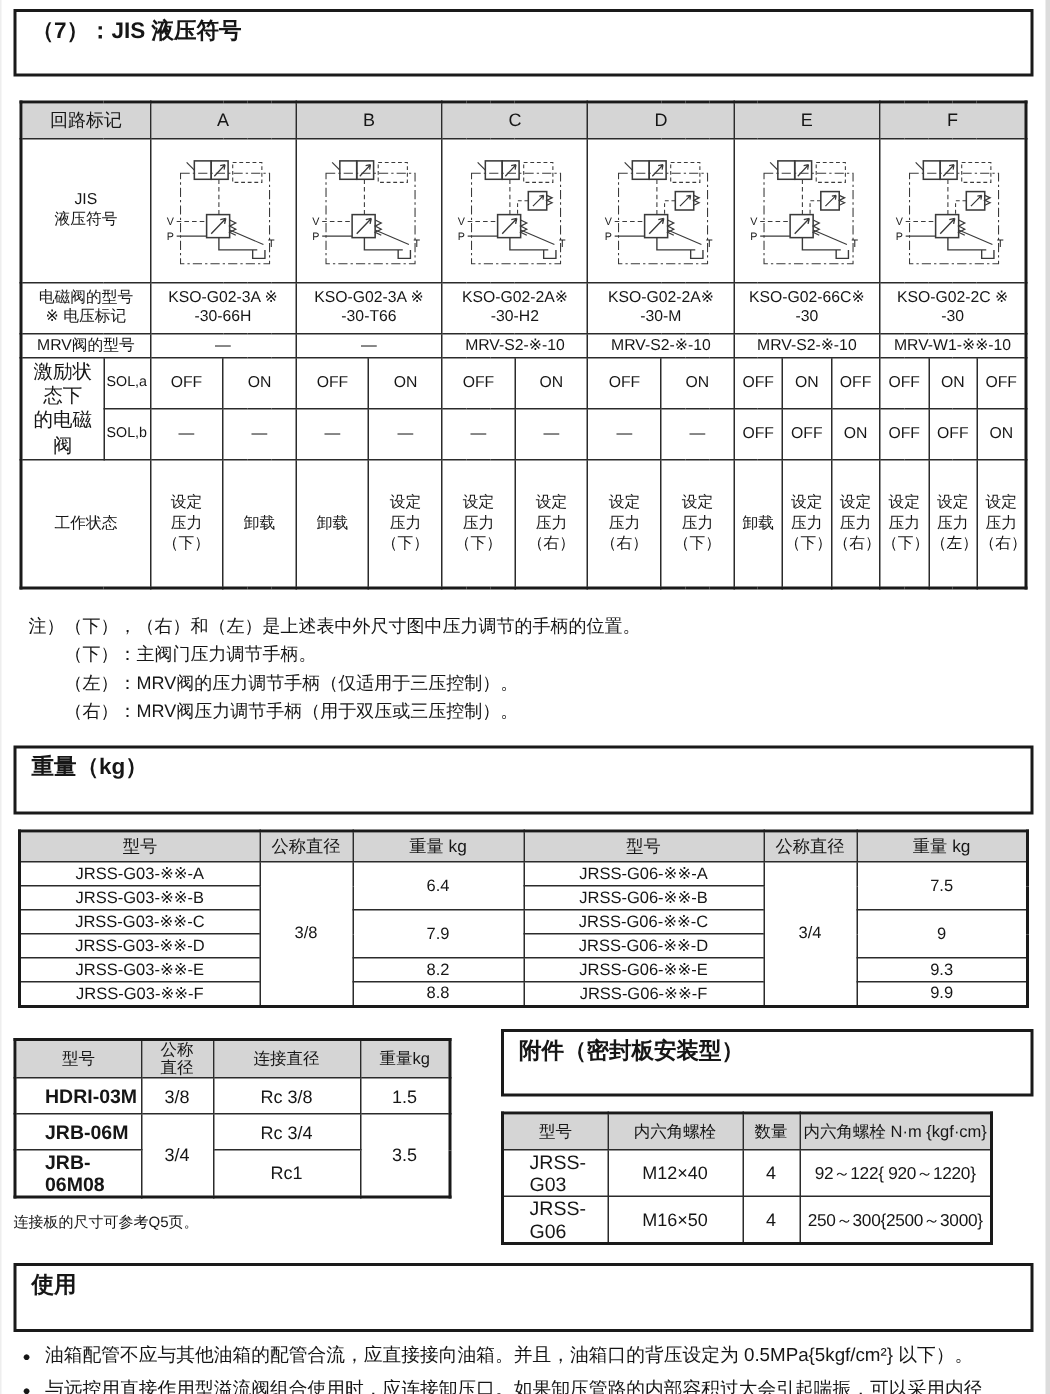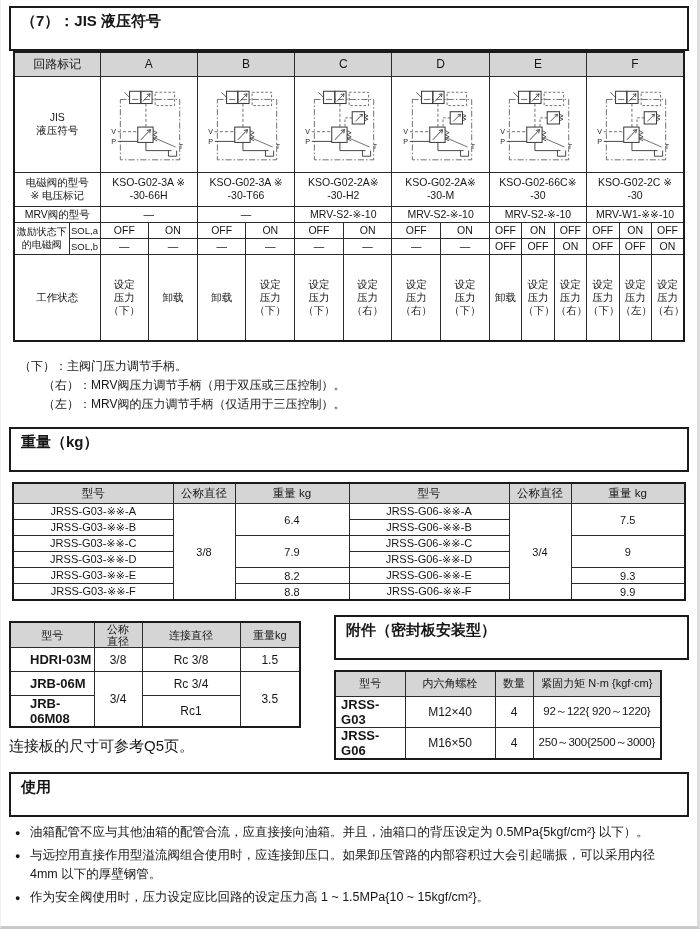--- a/index.html
+++ b/index.html
@@ -20,21 +20,21 @@
     border:2px solid #1a1a1a;
     font-weight:bold; font-size:15px;
     padding:4px 10px 20px 10px;
     line-height:1.15;
     background:#fff;
   }
   table { border-collapse:collapse; table-layout:fixed; }
   td,th { overflow:hidden; }
 
   
-  .main { width:672px; margin:0 auto 0 auto; border:2px solid #1a1a1a; }
+  .main { width:672px; margin:16px auto 0 auto; border:2px solid #1a1a1a; }
   .main th,.main td {
     border:1px solid #2b2b2b; text-align:center; vertical-align:middle;
     font-size:10.5px; padding:1px; line-height:1.25;
   }
   .main tr.hdr th { background:var(--header-bg,#d5d5d5); font-weight:normal; font-size:12px; height:24px; }
   .pre { white-space:pre-line; }
   .lbl { font-size:11.5px; }
   .work-cell { font-size:9.5px; padding:0; line-height:1.3; }
   .sym { display:block; margin:2px auto; }
   .sym text { font-size:7px; fill:#222; stroke:none; font-family:"Liberation Sans",sans-serif; }
@@ -52,25 +52,25 @@
   
   .bottom { display:flex; gap:12px; margin-top:14px; align-items:flex-start; }
   .colL { width:344px; }
   .colR { width:390px; }
   .bullet-line { position:relative; padding-left:15px; font-size:12px; line-height:18px; margin-top:7px; }
   .bullet-line::before { content:"●"; position:absolute; left:0; top:1px; font-size:9px; }
   .bp { width:292px; margin-top:6px; border:2px solid #1a1a1a; }
   .bp th,.bp td { border:1px solid #2b2b2b; text-align:center; font-size:12px; height:24px; padding:0 2px; }
   .bp th { background:var(--header-bg,#d5d5d5); font-weight:normal; font-size:11px; line-height:1.1; height:26px; }
   .bp td.model { text-align:left; padding-left:19px; font-weight:bold; font-size:13px; }
-  .footnote { margin-top:9px; font-size:15px; }
+  .footnote { margin-top:9px; font-size:10px; }
   .ac { width:326px; margin-top:10px; border:2px solid #1a1a1a; }
   .ac th,.ac td { border:1px solid #2b2b2b; text-align:center; font-size:12px; height:25px; padding:0 2px; }
   .ac th { background:var(--header-bg,#d5d5d5); font-weight:normal; font-size:11px; }
-  .ac td.model { text-align:left; padding-left:5px; font-weight:bold; font-size:13px; }
+  .ac td.model { text-align:left; padding-left:17px; font-weight:normal; font-size:13px; }
   .ac td.torque { font-size:11.5px; letter-spacing:-0.2px;text-align:center; }
 
   
   .usage { margin:6px 4px 0 6px; }
   .usage .bullet-line { font-size:12.5px; line-height:19px; margin-top:4px; }
 </style>
 </head>
 <body>
 
 <svg width="0" height="0" style="position:absolute">
@@ -193,21 +193,21 @@
     <tr style="height:16px">
       <td colspan="2">MRV阀的型号</td>
       <td colspan="6">—</td>
       <td colspan="6">—</td>
       <td colspan="6">MRV-S2-※-10</td>
       <td colspan="6">MRV-S2-※-10</td>
       <td colspan="6">MRV-S2-※-10</td>
       <td colspan="6">MRV-W1-※※-10</td>
     </tr>
     <tr style="height:16px">
-      <td rowspan="2" class="pre" style="font-size:10px">激励状态下
+      <td rowspan="2" class="pre" style="font-size:13px">激励状态下
 的电磁阀</td>
       <td style="font-size:9.5px">SOL,a</td>
       <td colspan="3">OFF</td>
       <td colspan="3">ON</td>
       <td colspan="3">OFF</td>
       <td colspan="3">ON</td>
       <td colspan="3">OFF</td>
       <td colspan="3">ON</td>
       <td colspan="3">OFF</td>
       <td colspan="3">ON</td>
@@ -271,23 +271,24 @@
 压力
 （左）</td>
       <td colspan="2" class="pre work-cell">设定
 压力
 （右）</td>
     </tr>
   </tbody>
     </table>
 
   <div class="notes">
+    <div class="note-line">注）（下），（右）和（左）是上述表中外尺寸图中压力调节的手柄的位置。</div>
     <div class="note-line">（下）：主阀门压力调节手柄。</div>
+    <div class="note-line">（左）：MRV阀的压力调节手柄（仅适用于三压控制）。</div>
     <div class="note-line">（右）：MRV阀压力调节手柄（用于双压或三压控制）。</div>
-    <div class="note-line">（左）：MRV阀的压力调节手柄（仅适用于三压控制）。</div>
   </div>
 
   <div class="title-box sec-gap">重量（kg）</div>
   <table class="wt">
     <colgroup>
       <col style="width:160px">
         <col style="width:62px">
         <col style="width:114px">
       <col style="width:160px">
         <col style="width:62px">
@@ -384,21 +385,21 @@
           <col style="width:70px">
             <col style="width:90px">
             <col style="width:38px">
             <col style="width:128px">
         </colgroup>
         <tbody>
             <tr>
           <th>型号</th>
           <th>内六角螺栓</th>
           <th>数量</th>
-          <th>紧固力矩 N·m {kgf·cm}</th>
+          <th>内六角螺栓 N·m {kgf·cm}</th>
         </tr>
         <tr>
           <td class="model">JRSS-G03</td>
           <td>M12×40</td>
           <td>4</td>
           <td class="torque">92～122{ 920～1220}</td>
         </tr>
         <tr>
           <td class="model">JRSS-G06</td>
           <td>M16×50</td>

